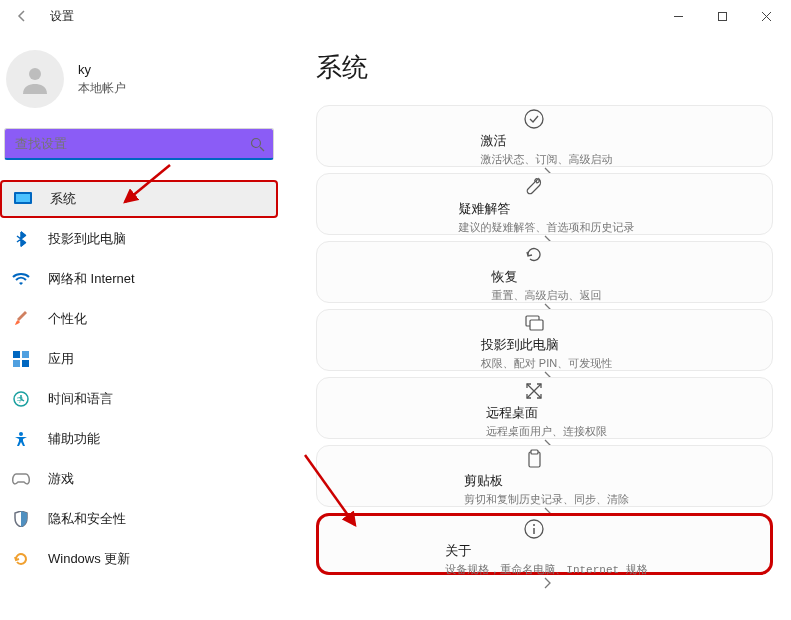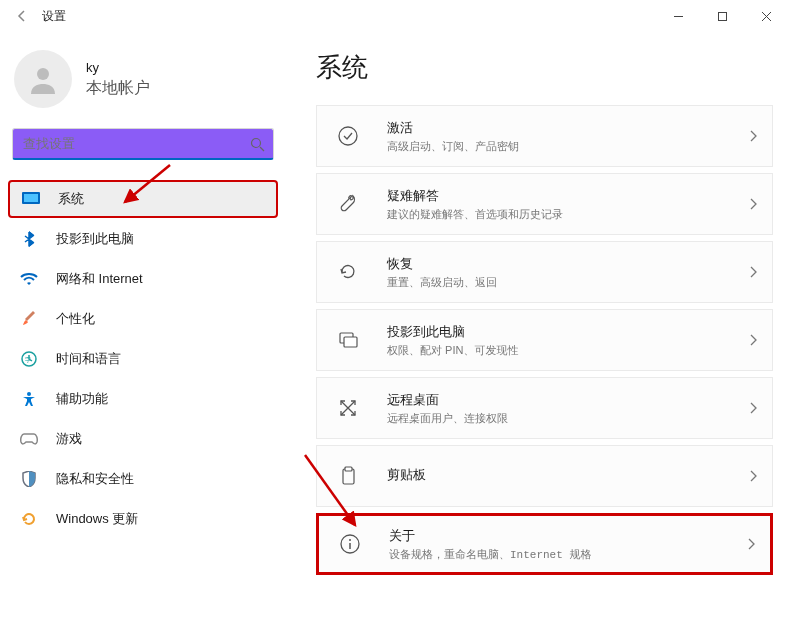--- a/index.html
+++ b/index.html
@@ -18,59 +18,59 @@
       align-items: center;
       height: 32px;
       padding-left: 8px;
     }
     .back-btn {
       width: 28px; height: 28px;
       display: flex; align-items: center; justify-content: center;
       color: #888;
       cursor: pointer;
     }
-    .title { margin-left: 6px; font-size: 12px; }
+    .title { margin-left: 14px; font-size: 12px; }
     .win-controls {
       margin-left: auto;
       display: flex;
       gap: 2px;
       padding-right: 4px;
     }
     .win-btn {
       width: 42px; height: 28px;
       display: flex; align-items: center; justify-content: center;
       cursor: pointer;
       color: #444;
     }
     .main-area {
       display: flex;
       height: calc(100% - 32px);
     }
     .sidebar {
       width: 290px;
-      padding: 18px 12px 0 8px;
+      padding: 18px 12px 0 0;
       display: flex;
       flex-direction: column;
     }
     .profile {
       display: flex;
       align-items: center;
       gap: 14px;
       padding-left: 6px;
       margin-bottom: 20px;
     }
     .avatar {
       width: 58px; height: 58px;
       border-radius: 50%;
       background: #ececec;
       display: flex; align-items: center; justify-content: center;
       color: #bdbdbd;
     }
     .profile-name { font-size: 13px; line-height: 1.4; }
-    .profile-sub { font-size: 16px; color: #555; }
+    .profile-sub { font-size: 12px; color: #555; }
     .search-wrap {
       position: relative;
       margin: 0 4px 20px 4px;
     }
     .search-input {
       width: 100%;
       height: 32px;
       padding: 0 34px 0 10px;
       border: 1px solid #d6d6d6;
       border-bottom: 2px solid #0067c0;
@@ -113,24 +113,25 @@
       padding: 18px 18px 0 26px;
       overflow: hidden;
     }
     .content-title { font-size: 26px; margin-bottom: 20px; }
     .cards { display: flex; flex-direction: column; gap: 6px; }
     .card {
       display: flex;
       align-items: center;
       background: #fcfcfc;
       border: 1px solid #eaeaea;
-      border-radius: 0;
+      border-radius: 13px;
       height: 62px;
       padding: 0 14px 0 18px;
       cursor: pointer;
+      flex-direction: column;
     }
     .card.red-highlight {
       border: 3px solid #cc0000;
       font-family: Liberation Mono, monospace;
     }
     .card-icon {
       width: 26px; height: 26px;
       display: flex; align-items: center; justify-content: center;
       color: #555;
       margin-right: 26px;
@@ -237,20 +238,31 @@
       <div class="nav-item">
         <span class="nav-icon">
           <svg width="16" height="16" viewBox="0 0 16 16">
               <path d="M14 2 L6 10 L4 8 L12 0 Z" fill="#d08060"></path>
               <path d="M5 9 C3 10 2 14 2 14 C2 14 6 13 7 11 Z" fill="#ff7043"></path>
             </svg>
         </span>
         <span class="nav-label">个性化</span>
       </div>
 
+      <div class="nav-item">
+        <span class="nav-icon">
+          <svg width="16" height="16" viewBox="0 0 16 16">
+              <rect x="0" y="0" width="7" height="7" fill="#0067c0"></rect>
+              <rect x="9" y="0" width="7" height="7" fill="#50a0e0"></rect>
+              <rect x="0" y="9" width="7" height="7" fill="#50a0e0"></rect>
+              <rect x="9" y="9" width="7" height="7" fill="#0067c0"></rect>
+            </svg>
+        </span>
+        <span class="nav-label">应用</span>
+      </div>
 
 
       <div class="nav-item">
         <span class="nav-icon">
           <svg width="16" height="16" viewBox="0 0 16 16">
               <circle cx="8" cy="8" r="7" stroke="#1ba0a0" stroke-width="1.5" fill="none"></circle>
               <path d="M8 8 L8 4 M8 8 L11 10" stroke="#1ba0a0" stroke-width="1.5"></path>
               <text x="4" y="11" font-size="6" fill="#1ba0a0">字</text>
             </svg>
         </span>
@@ -305,21 +317,21 @@
 
       <div class="card">
         <span class="card-icon">
           <svg width="22" height="22" viewBox="0 0 22 22">
               <circle cx="11" cy="11" r="9" stroke="currentColor" stroke-width="1.3" fill="none"></circle>
               <path d="M7 11 L10 14 L15 8" stroke="currentColor" stroke-width="1.3" fill="none"></path>
             </svg>
         </span>
         <div class="card-text">
           <div class="card-title">激活</div>
-          <div class="card-sub">高级启动、订阅、产品密钥</div>
+          <div class="card-sub">激活状态、订阅、高级启动</div>
         </div>
         <span class="card-chevron">
             <svg width="10" height="12" viewBox="0 0 10 12">
               <path d="M3 1 L8 6 L3 11" stroke="currentColor" stroke-width="1.3" fill="none"></path>
             </svg>
           </span>
       </div>
 
       <div class="card">
         <span class="card-icon">
@@ -394,20 +406,21 @@
 
       <div class="card">
         <span class="card-icon">
           <svg width="22" height="22" viewBox="0 0 22 22">
               <rect x="6" y="4" width="11" height="15" rx="1.5" stroke="currentColor" stroke-width="1.2" fill="none"></rect>
               <rect x="8" y="2" width="7" height="4" rx="1" stroke="currentColor" stroke-width="1.2" fill="#fff"></rect>
             </svg>
         </span>
         <div class="card-text">
           <div class="card-title">剪贴板</div>
+          <div class="card-sub">剪切和复制历史记录、同步、清除</div>
         </div>
         <span class="card-chevron">
             <svg width="10" height="12" viewBox="0 0 10 12">
               <path d="M3 1 L8 6 L3 11" stroke="currentColor" stroke-width="1.3" fill="none"></path>
             </svg>
           </span>
       </div>
 
       <div class="card red-highlight">
         <span class="card-icon">

